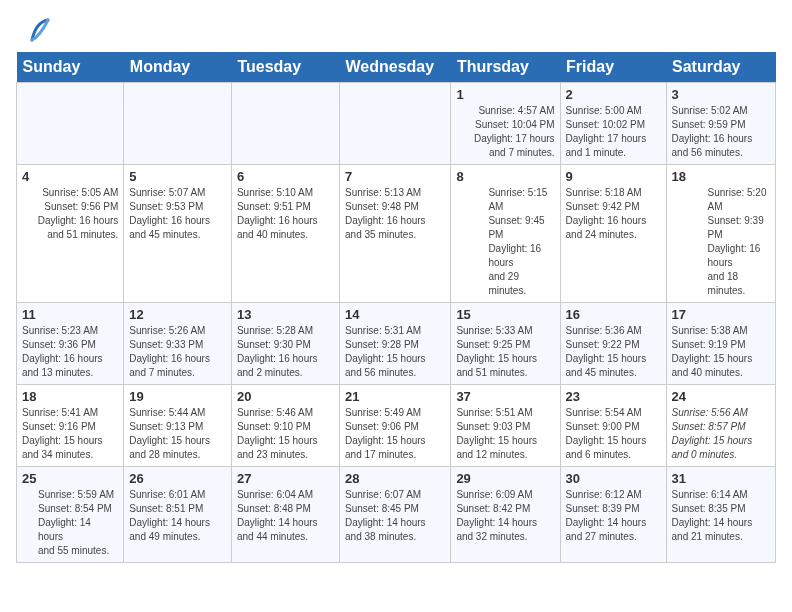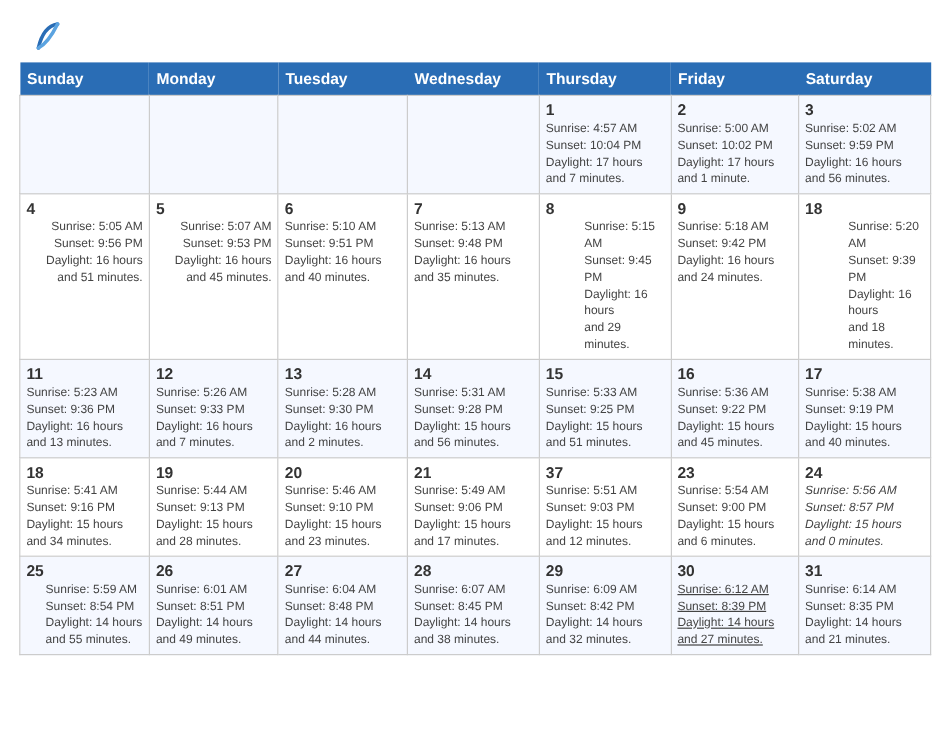--- a/index.html
+++ b/index.html
@@ -54,21 +54,21 @@
     table {
       width: 100%;
       border-collapse: collapse;
       font-size: 11px;
     }
     thead tr th {
       background-color: #2a6db5;
       color: #fff;
       text-align: left;
       padding: 6px 6px;
-      font-size: 13px;
+      font-size: 16px;
       font-weight: bold;
     }
     tbody tr td {
       border: 1px solid #ccc;
       vertical-align: top;
       padding: 4px 5px;
       width: 113px;
       min-height: 80px;
       background: #fff;
     }
@@ -124,21 +124,21 @@
       </tr>
   </thead>
   <tbody id="calendar-body">
   <tr>
         <td></td>
         <td></td>
         <td></td>
         <td></td>
         <td>
           <span class="day-num">1</span>
-          <div class="day-info" style="white-space: pre-line;">Sunrise: 4:57 AM
+          <div class="day-info" style="white-space: pre-line; text-align: right;">Sunrise: 4:57 AM
 Sunset: 10:04 PM
 Daylight: 17 hours
 and 7 minutes.</div>
         </td>
         <td>
           <span class="day-num">2</span>
           <div class="day-info" style="white-space: pre-line;">Sunrise: 5:00 AM
 Sunset: 10:02 PM
 Daylight: 17 hours
 and 1 minute.</div>
@@ -154,21 +154,21 @@
       <tr>
         <td>
           <span class="day-num">4</span>
           <div class="day-info" style="white-space: pre-line; text-align: right;">Sunrise: 5:05 AM
 Sunset: 9:56 PM
 Daylight: 16 hours
 and 51 minutes.</div>
         </td>
         <td>
           <span class="day-num">5</span>
-          <div class="day-info" style="white-space: pre-line; text-align: right;">Sunrise: 5:07 AM
+          <div class="day-info" style="white-space: pre-line;">Sunrise: 5:07 AM
 Sunset: 9:53 PM
 Daylight: 16 hours
 and 45 minutes.</div>
         </td>
         <td>
           <span class="day-num">6</span>
           <div class="day-info" style="white-space: pre-line;">Sunrise: 5:10 AM
 Sunset: 9:51 PM
 Daylight: 16 hours
 and 40 minutes.</div>
@@ -335,21 +335,21 @@
         </td>
         <td>
           <span class="day-num">29</span>
           <div class="day-info" style="white-space: pre-line;">Sunrise: 6:09 AM
 Sunset: 8:42 PM
 Daylight: 14 hours
 and 32 minutes.</div>
         </td>
         <td>
           <span class="day-num">30</span>
-          <div class="day-info" style="white-space: pre-line; text-decoration: underline;">Sunrise: 6:12 AM
+          <div class="day-info" style="white-space: pre-line;">Sunrise: 6:12 AM
 Sunset: 8:39 PM
 Daylight: 14 hours
 and 27 minutes.</div>
         </td>
         <td>
           <span class="day-num">31</span>
           <div class="day-info" style="white-space: pre-line;">Sunrise: 6:14 AM
 Sunset: 8:35 PM
 Daylight: 14 hours
 and 21 minutes.</div>

